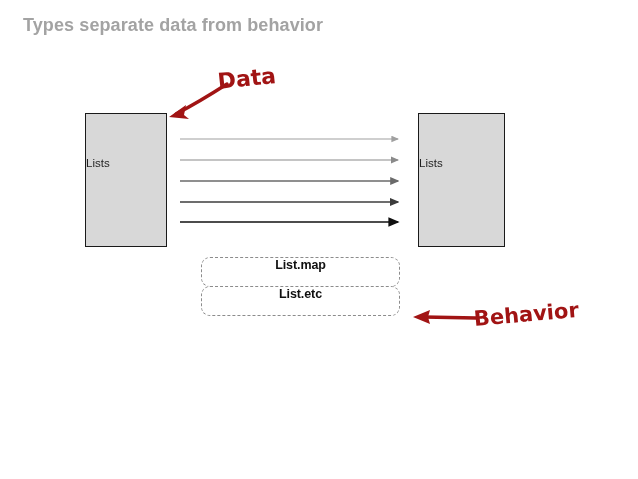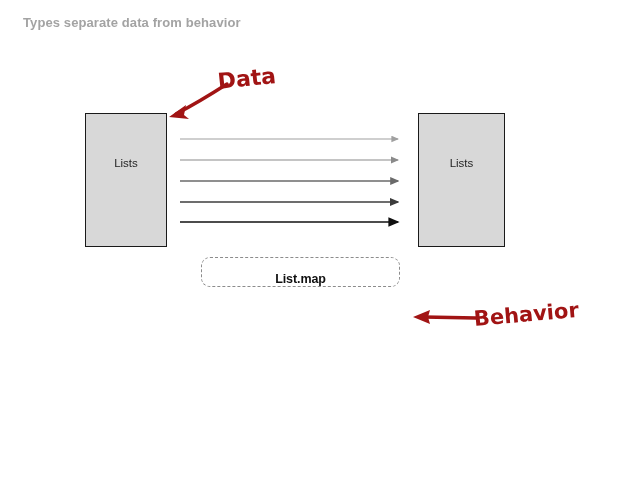--- a/index.html
+++ b/index.html
@@ -14,40 +14,39 @@
     background: #ffffff;
     overflow: hidden;
     font-family: "Liberation Sans", sans-serif;
   }
 
   
   #slide-title {
     position: absolute;
     left: 23px;
     top: 15px;
-    font-size: 13px;
+    font-size: 18px;
     font-weight: bold;
     color: #a3a3a3;
     letter-spacing: 0.1px;
     white-space: nowrap;
   }
 
   
   .list-box {
     position: absolute;
     background: #d8d8d8;
     border: 1.3px solid #1a1a1a;
     box-sizing: border-box;
   }
   .list-box .box-label {
     position: absolute;
     left: 0;
     right: 0;
     top: 43px;
-    text-align: center;
     font-size: 11.5px;
     color: #1f1f1f;
     font-family: "Liberation Sans", sans-serif;
   }
   #list-box-left  { left: 85px;  top: 113px; width: 82px;  height: 134px; }
   #list-box-right { left: 418px; top: 113px; width: 87px;  height: 134px; }
 
   
   #arrow-stack {
     position: absolute;
@@ -66,21 +65,21 @@
   }
   .method-box {
     position: relative;
     height: 30px;
     border: 1.2px dashed #8c8c8c;
     border-radius: 9px;
     box-sizing: border-box;
     background: #ffffff;
     margin-top: -1.2px;
     display: flex;
-    align-items: flex-end;
+    align-items: flex-start;
     justify-content: center;
   }
   .method-box:first-child { margin-top: 0; }
   .method-label {
     font-size: 12.5px;
     font-weight: bold;
     color: #101010;
     letter-spacing: -0.1px;
   }
 
@@ -151,20 +150,23 @@
     <line x1="10" y1="35" x2="228" y2="35" stroke="#8a8a8a" stroke-width="1.2" marker-end="url(#ah2)"></line>
     <line x1="10" y1="56" x2="228" y2="56" stroke="#6a6a6a" stroke-width="1.3" marker-end="url(#ah3)"></line>
     <line x1="10" y1="77" x2="228" y2="77" stroke="#3c3c3c" stroke-width="1.4" marker-end="url(#ah4)"></line>
     <line x1="10" y1="97" x2="228" y2="97" stroke="#101010" stroke-width="1.6" marker-end="url(#ah5)"></line>
   </svg>
 
   <div id="method-stack">
     <div class="method-box">
       <span class="method-label">List.map</span>
     </div>
+    <div class="method-box">
+      <span class="method-label">List.etc</span>
+    </div>
   </div>
 
   <svg class="annot-svg" id="annot-data" viewBox="0 0 130 58">
     <path d="M62,22 C48,31 30,42 11,52" stroke="#a11414" stroke-width="3.4" stroke-linecap="round" fill="none"></path>
     <path d="M4,55 L21,43 L19,53 L24,57 z" fill="#a11414"></path>
   </svg>
   <div class="hand-text" id="data-text">Data</div>
 
   <svg class="annot-svg" id="annot-behavior" viewBox="0 0 160 42">
     <path d="M68,16 L16,15" stroke="#a11414" stroke-width="3.4" stroke-linecap="round" fill="none"></path>

